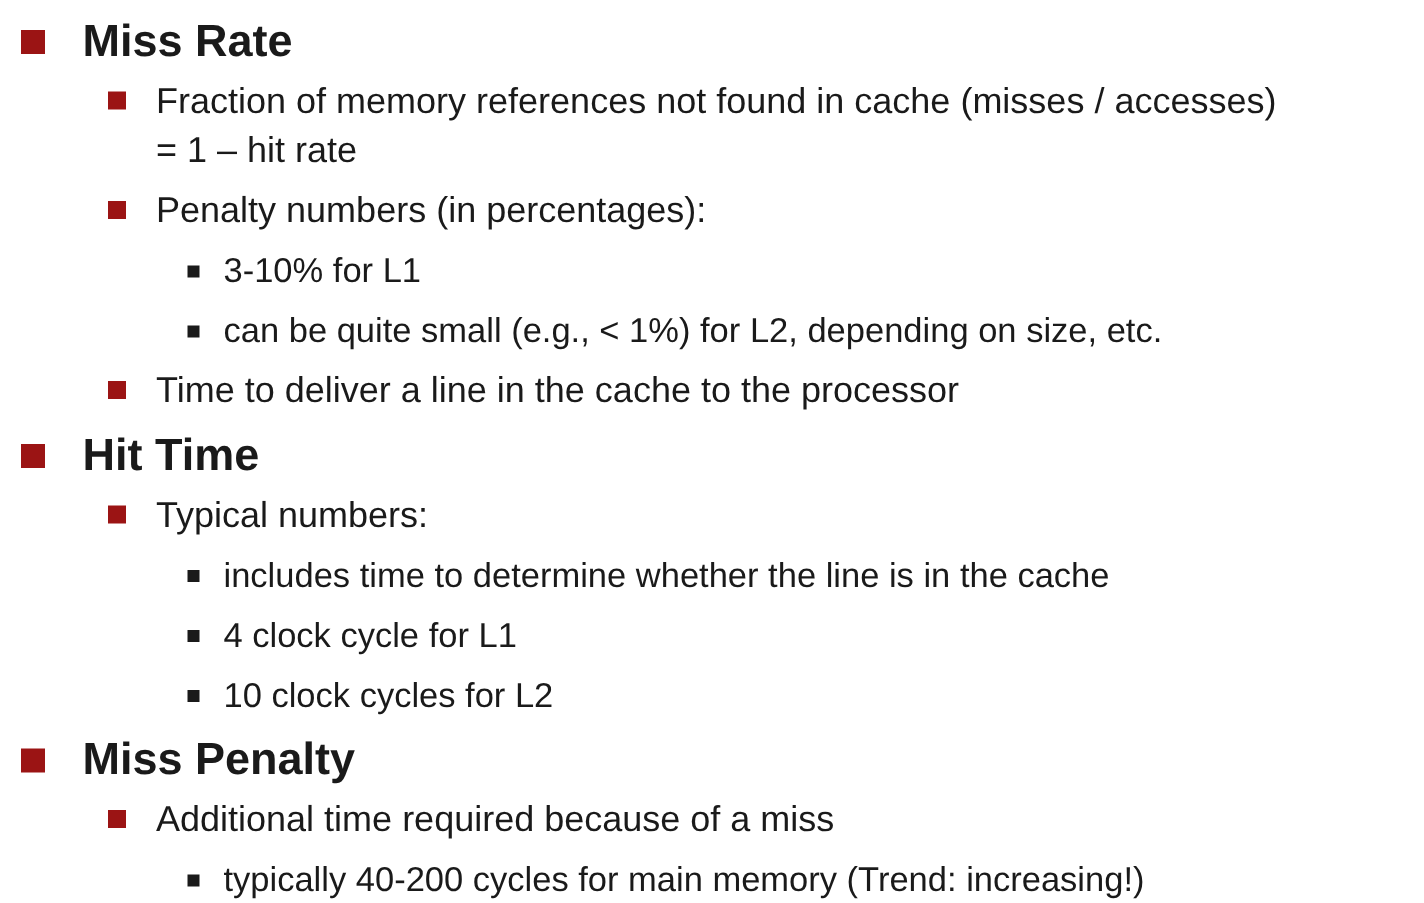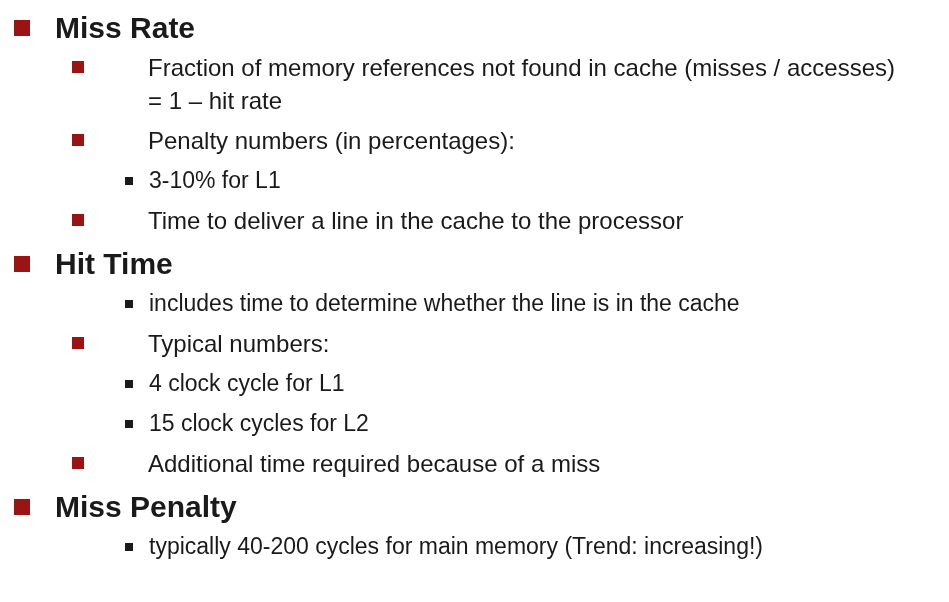--- a/index.html
+++ b/index.html
@@ -25,21 +25,21 @@
     flex: none; width: 16px; height: 16px;
     background: var(--accent); margin-top: 12px;
   }
   .row.l1 .text {
     margin-left: 25px;
     font-size: 30px; font-weight: bold;
     line-height: 39px;
   }
 
   
-  .row.l2 { padding-left: 72px; margin-bottom: 7px; gap: 44px; }
+  .row.l2 { padding-left: 72px; margin-bottom: 7px; }
   .bullet-l2 {
     flex: none; width: 12px; height: 12px;
     background: var(--accent); margin-top: 10px;
   }
   .row.l2 .text {
     margin-left: 20px;
     font-size: 24px; line-height: 33px;
   }
 
   
@@ -71,57 +71,61 @@
 = 1 – hit rate</span>
     </div>
     <div class="row l2">
       <span class="bullet-l2"></span>
       <span class="text">Penalty numbers (in percentages):</span>
     </div>
     <div class="row l3">
       <span class="bullet-l3"></span>
       <span class="text">3-10% for L1</span>
     </div>
+    <div class="row l3">
+      <span class="bullet-l3"></span>
+      <span class="text">can be quite small (e.g., &lt; 1%) for L2, depending on size, etc.</span>
+    </div>
   </div>
 
   <div class="section">
     <div class="row l2">
       <span class="bullet-l2"></span>
       <span class="text">Time to deliver a line in the cache to the processor</span>
     </div>
     <div class="row l1">
       <span class="bullet-l1"></span>
       <span class="text">Hit Time</span>
     </div>
+    <div class="row l2">
+      <span class="bullet-l2"></span>
+      <span class="text">Typical numbers:</span>
+    </div>
     <div class="row l3">
       <span class="bullet-l3"></span>
       <span class="text">includes time to determine whether the line is in the cache</span>
-    </div>
-    <div class="row l2">
-      <span class="bullet-l2"></span>
-      <span class="text">Typical numbers:</span>
     </div>
     <div class="row l3">
       <span class="bullet-l3"></span>
       <span class="text">4 clock cycle for L1</span>
     </div>
     <div class="row l3">
       <span class="bullet-l3"></span>
-      <span class="text">15 clock cycles for L2</span>
+      <span class="text">10 clock cycles for L2</span>
     </div>
   </div>
 
   <div class="section">
+    <div class="row l1">
+      <span class="bullet-l1"></span>
+      <span class="text">Miss Penalty</span>
+    </div>
     <div class="row l2">
       <span class="bullet-l2"></span>
       <span class="text">Additional time required because of a miss</span>
-    </div>
-    <div class="row l1">
-      <span class="bullet-l1"></span>
-      <span class="text">Miss Penalty</span>
     </div>
     <div class="row l3">
       <span class="bullet-l3"></span>
       <span class="text">typically 40-200 cycles for main memory (Trend: increasing!)</span>
     </div>
   </div>
 
 </div>
 
 </body></html>

